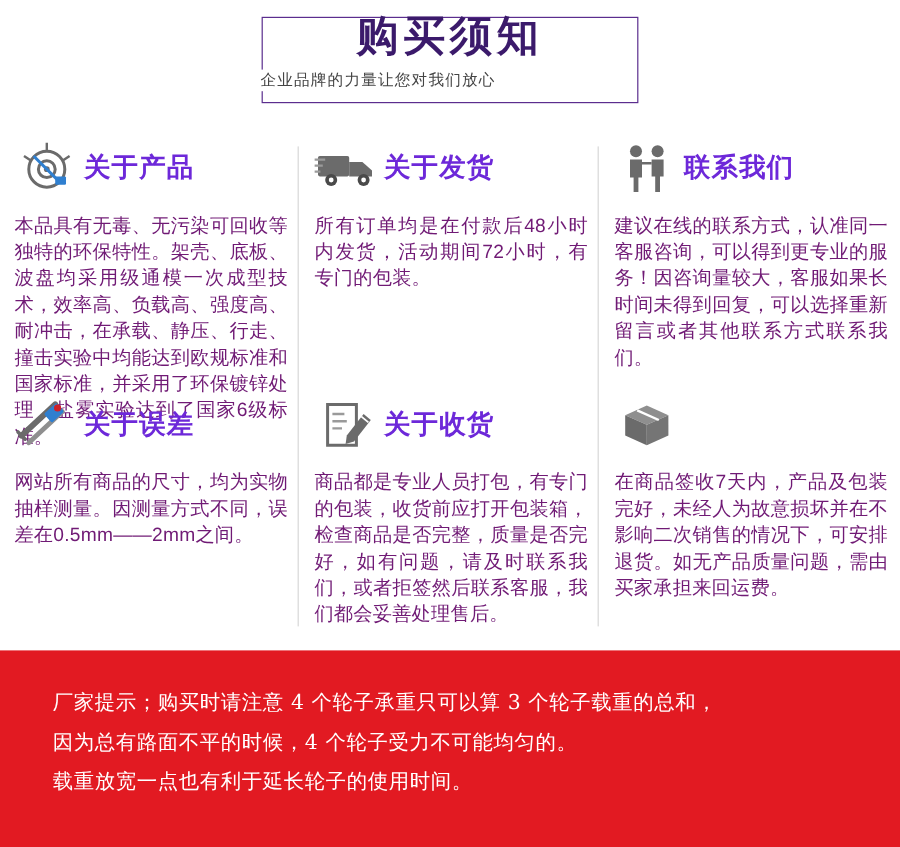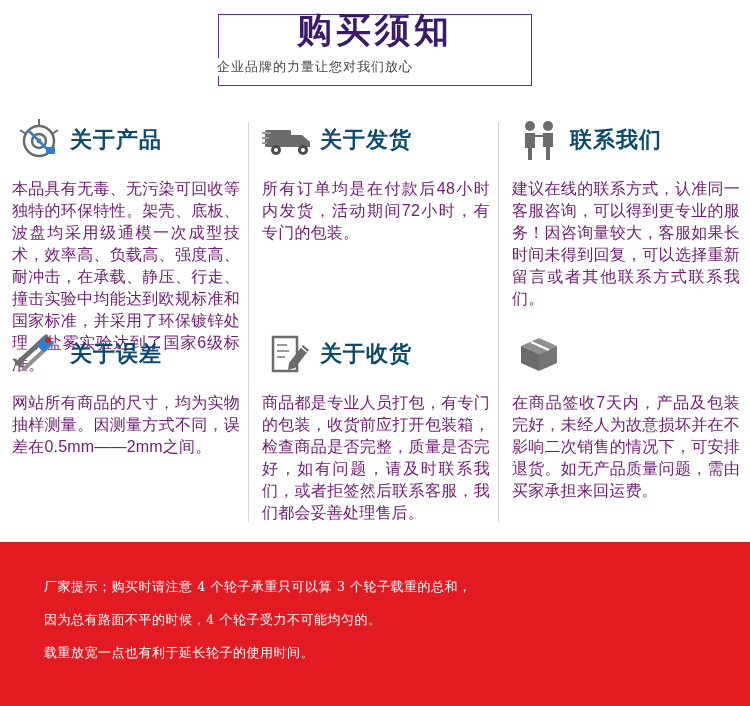--- a/index.html
+++ b/index.html
@@ -90,21 +90,21 @@
     height: 50px;
     flex: 0 0 54px;
     display: flex;
     align-items: center;
     justify-content: center;
   }
   .cell-title {
     font-family: "DejaVu Serif", serif;
     font-weight: bold;
     font-size: 22px;
-    color: #0c4a6e;
+    color: #6d28d9;
     letter-spacing: 1px;
     margin-left: 4px;
   }
   .cell-body {
     margin-top: 10px;
     font-size: 16px;
     line-height: 22px;
     color: #701a75;
     text-align: justify;
     letter-spacing: 0.2px;
@@ -128,21 +128,21 @@
     top: 542px;
     width: 750px;
     height: 164px;
     background: #e21a22;
     color: #ffffff;
     box-sizing: border-box;
     padding: 28px 44px 0 44px;
   }
   .notice-line {
     font-family: "DejaVu Serif", serif;
-    font-size: 13px;
+    font-size: 17px;
     line-height: 33px;
     letter-spacing: 0.5px;
     white-space: nowrap;
   }
 
   
   svg { display: block; }
 </style>
 </head>
 <body>

